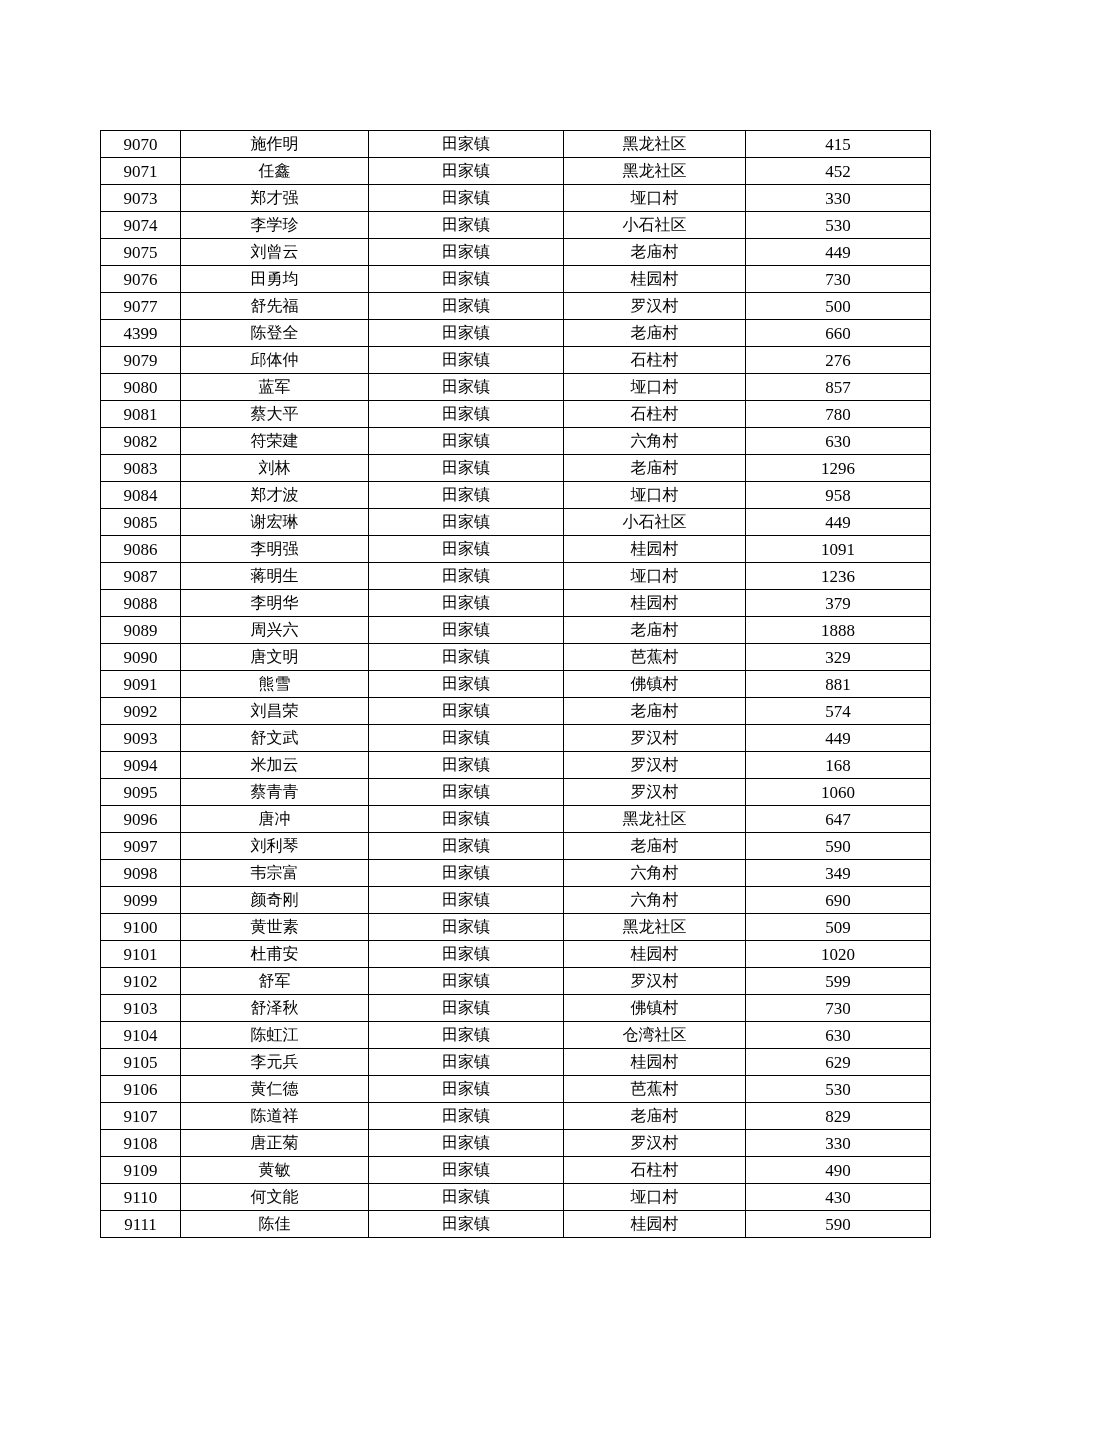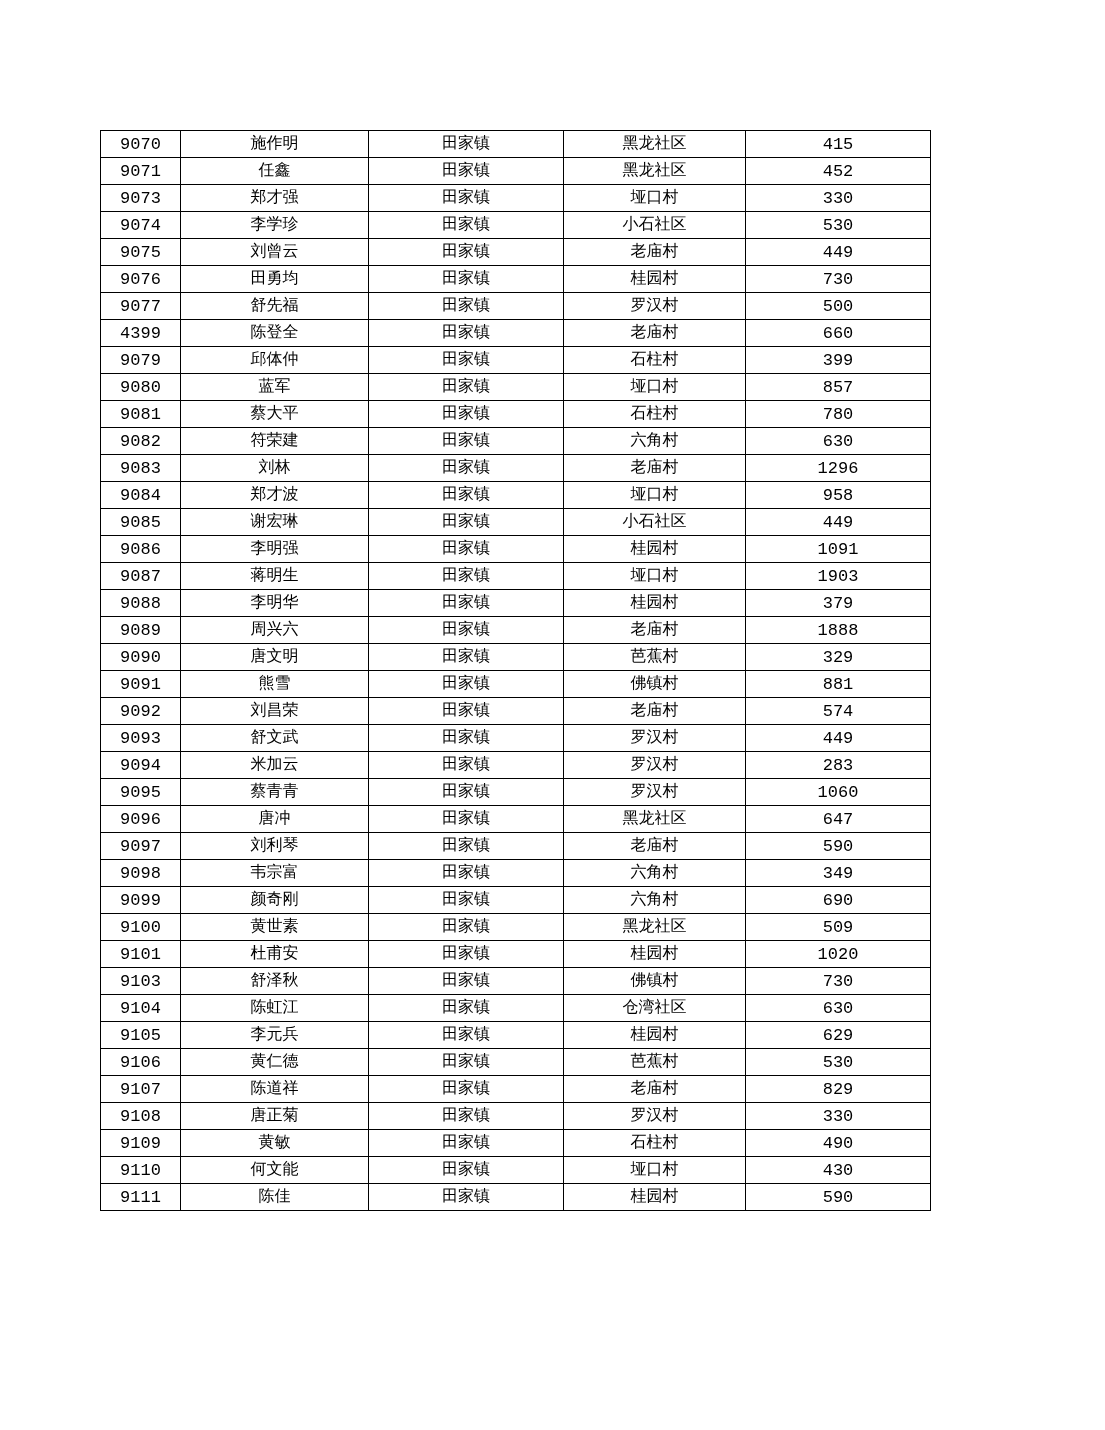--- a/index.html
+++ b/index.html
@@ -14,21 +14,20 @@
     font-family: "Liberation Serif", "DejaVu Serif", serif;
     color: #000000;
   }
   .doc-table {
     position: absolute;
     left: 100px;
     top: 130px;
     width: 830px;
     border-collapse: collapse;
     table-layout: fixed;
-    font-family: Liberation Mono, monospace;
   }
   .doc-table td {
     border: 1px solid #000000;
     height: 26px;
     text-align: center;
     vertical-align: middle;
     font-size: 17px;
     line-height: 1;
     padding: 0 2px;
     overflow: hidden;
@@ -111,21 +110,21 @@
         <td class="cell-name">陈登全</td>
         <td class="cell-town">田家镇</td>
         <td class="cell-village">老庙村</td>
         <td class="cell-amount">660</td>
       </tr>
       <tr>
         <td class="cell-id">9079</td>
         <td class="cell-name">邱体仲</td>
         <td class="cell-town">田家镇</td>
         <td class="cell-village">石柱村</td>
-        <td class="cell-amount">399</td>
+        <td class="cell-amount">276</td>
       </tr>
       <tr>
         <td class="cell-id">9080</td>
         <td class="cell-name">蓝军</td>
         <td class="cell-town">田家镇</td>
         <td class="cell-village">垭口村</td>
         <td class="cell-amount">857</td>
       </tr>
       <tr>
         <td class="cell-id">9081</td>
@@ -167,21 +166,21 @@
         <td class="cell-name">李明强</td>
         <td class="cell-town">田家镇</td>
         <td class="cell-village">桂园村</td>
         <td class="cell-amount">1091</td>
       </tr>
       <tr>
         <td class="cell-id">9087</td>
         <td class="cell-name">蒋明生</td>
         <td class="cell-town">田家镇</td>
         <td class="cell-village">垭口村</td>
-        <td class="cell-amount">1903</td>
+        <td class="cell-amount">1236</td>
       </tr>
       <tr>
         <td class="cell-id">9088</td>
         <td class="cell-name">李明华</td>
         <td class="cell-town">田家镇</td>
         <td class="cell-village">桂园村</td>
         <td class="cell-amount">379</td>
       </tr>
       <tr>
         <td class="cell-id">9089</td>
@@ -216,21 +215,21 @@
         <td class="cell-name">舒文武</td>
         <td class="cell-town">田家镇</td>
         <td class="cell-village">罗汉村</td>
         <td class="cell-amount">449</td>
       </tr>
       <tr>
         <td class="cell-id">9094</td>
         <td class="cell-name">米加云</td>
         <td class="cell-town">田家镇</td>
         <td class="cell-village">罗汉村</td>
-        <td class="cell-amount">283</td>
+        <td class="cell-amount">168</td>
       </tr>
       <tr>
         <td class="cell-id">9095</td>
         <td class="cell-name">蔡青青</td>
         <td class="cell-town">田家镇</td>
         <td class="cell-village">罗汉村</td>
         <td class="cell-amount">1060</td>
       </tr>
       <tr>
         <td class="cell-id">9096</td>
@@ -266,20 +265,27 @@
         <td class="cell-town">田家镇</td>
         <td class="cell-village">黑龙社区</td>
         <td class="cell-amount">509</td>
       </tr>
       <tr>
         <td class="cell-id">9101</td>
         <td class="cell-name">杜甫安</td>
         <td class="cell-town">田家镇</td>
         <td class="cell-village">桂园村</td>
         <td class="cell-amount">1020</td>
+      </tr>
+      <tr>
+        <td class="cell-id">9102</td>
+        <td class="cell-name">舒军</td>
+        <td class="cell-town">田家镇</td>
+        <td class="cell-village">罗汉村</td>
+        <td class="cell-amount">599</td>
       </tr>
       <tr>
         <td class="cell-id">9103</td>
         <td class="cell-name">舒泽秋</td>
         <td class="cell-town">田家镇</td>
         <td class="cell-village">佛镇村</td>
         <td class="cell-amount">730</td>
       </tr>
       <tr>
         <td class="cell-id">9104</td>

